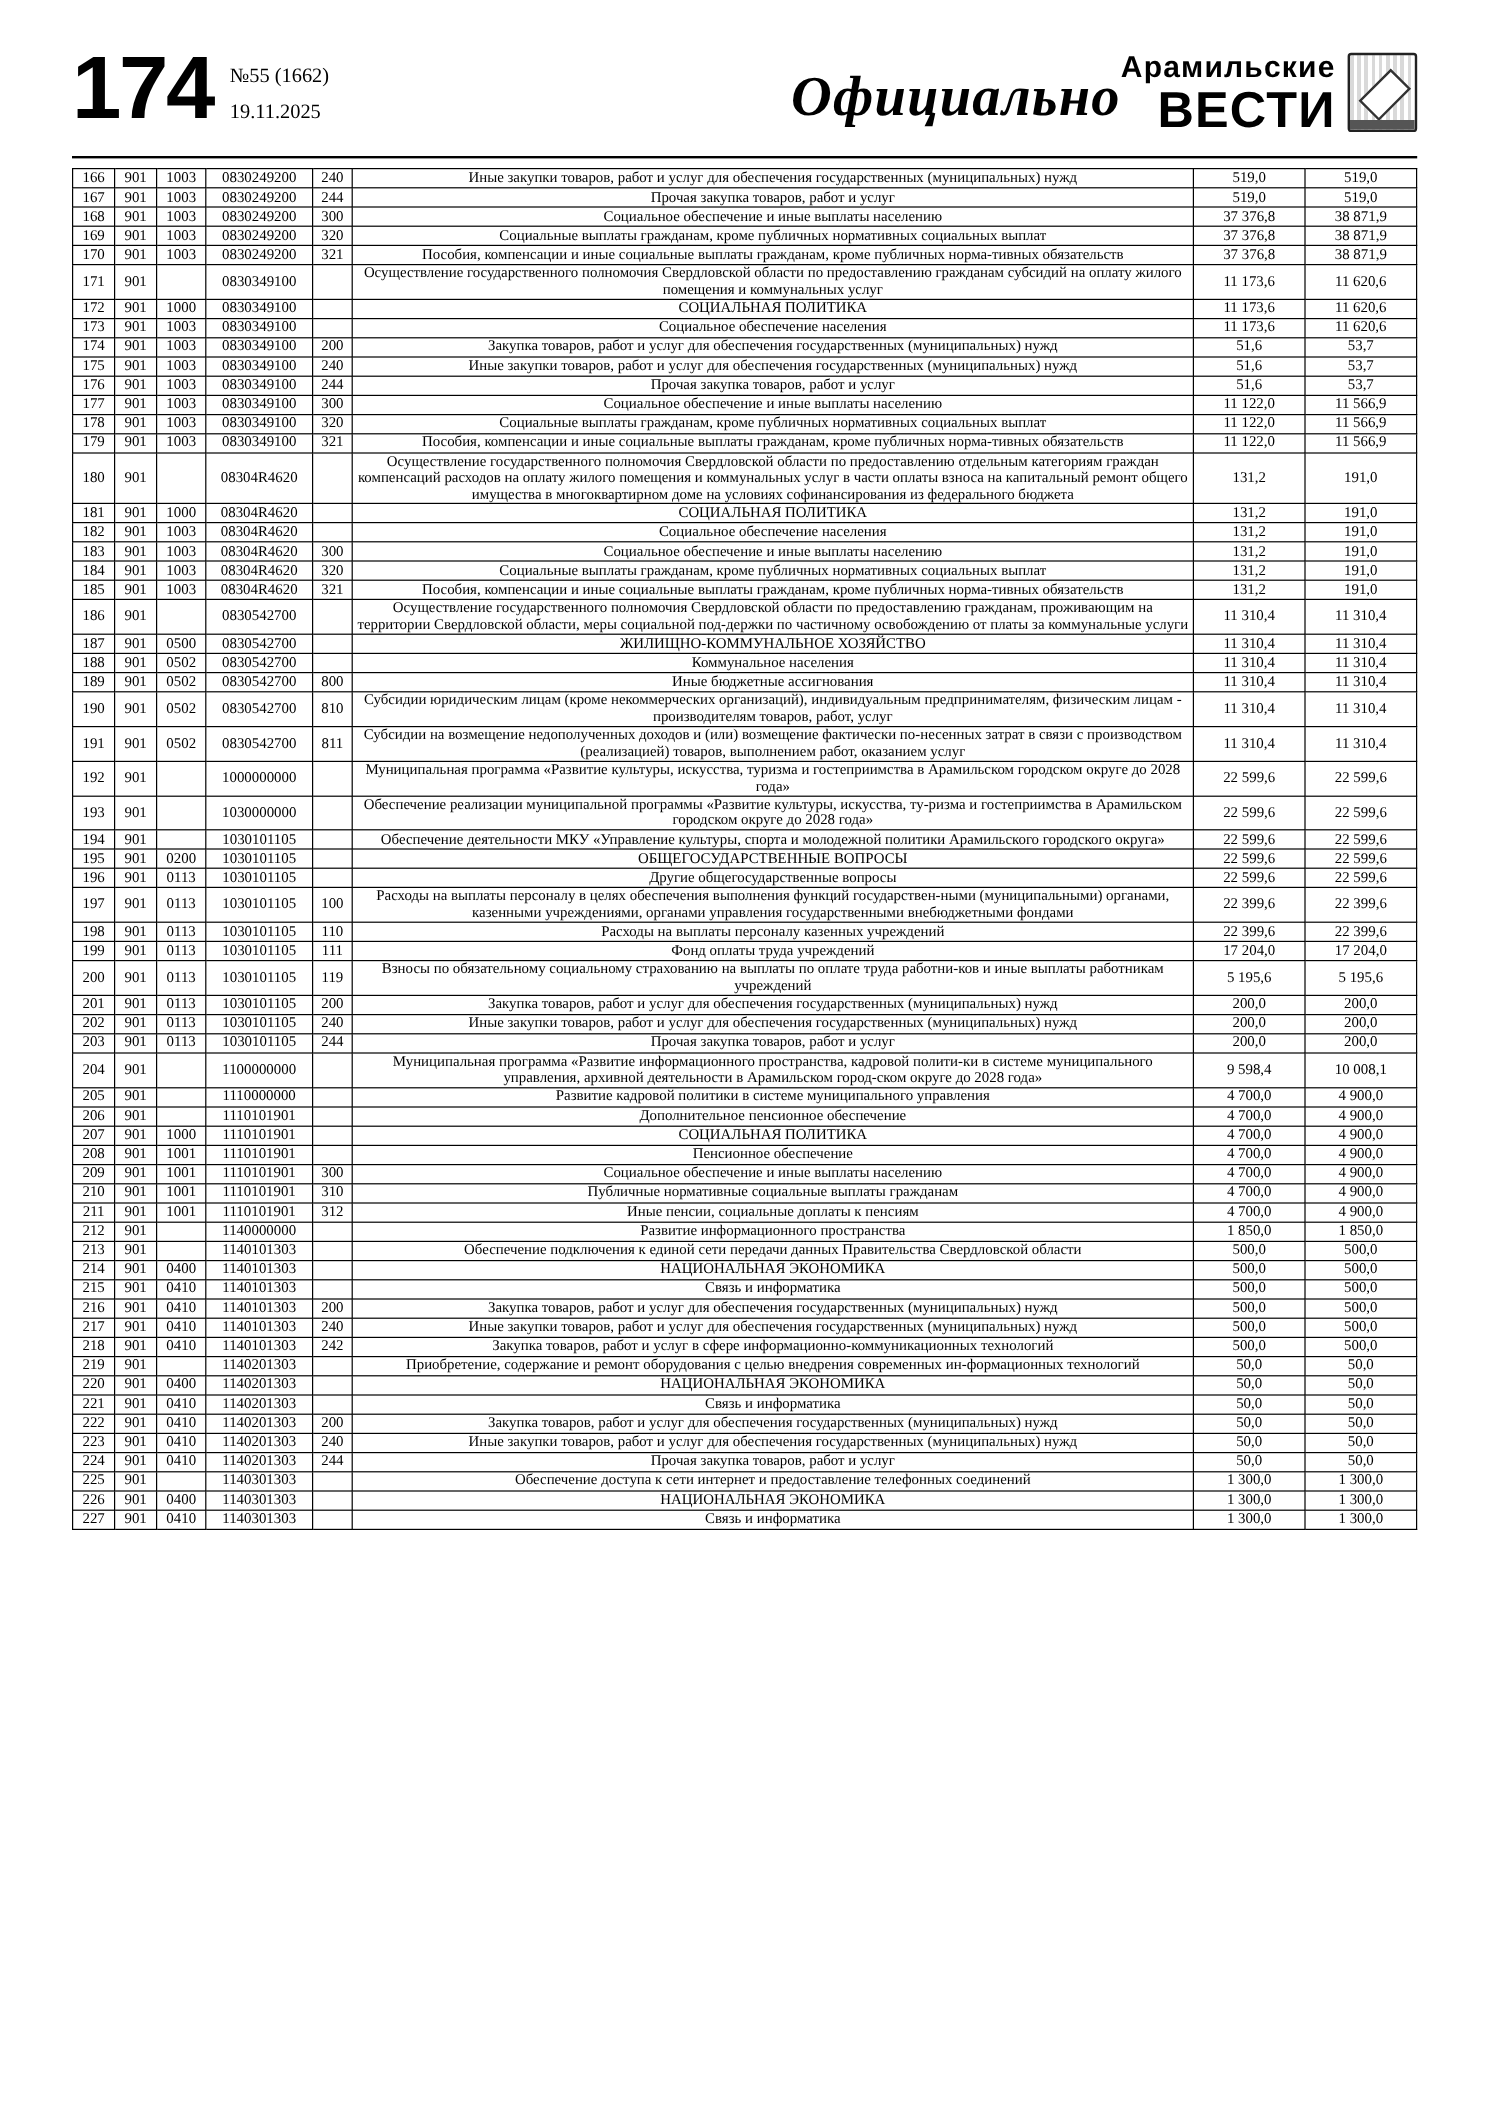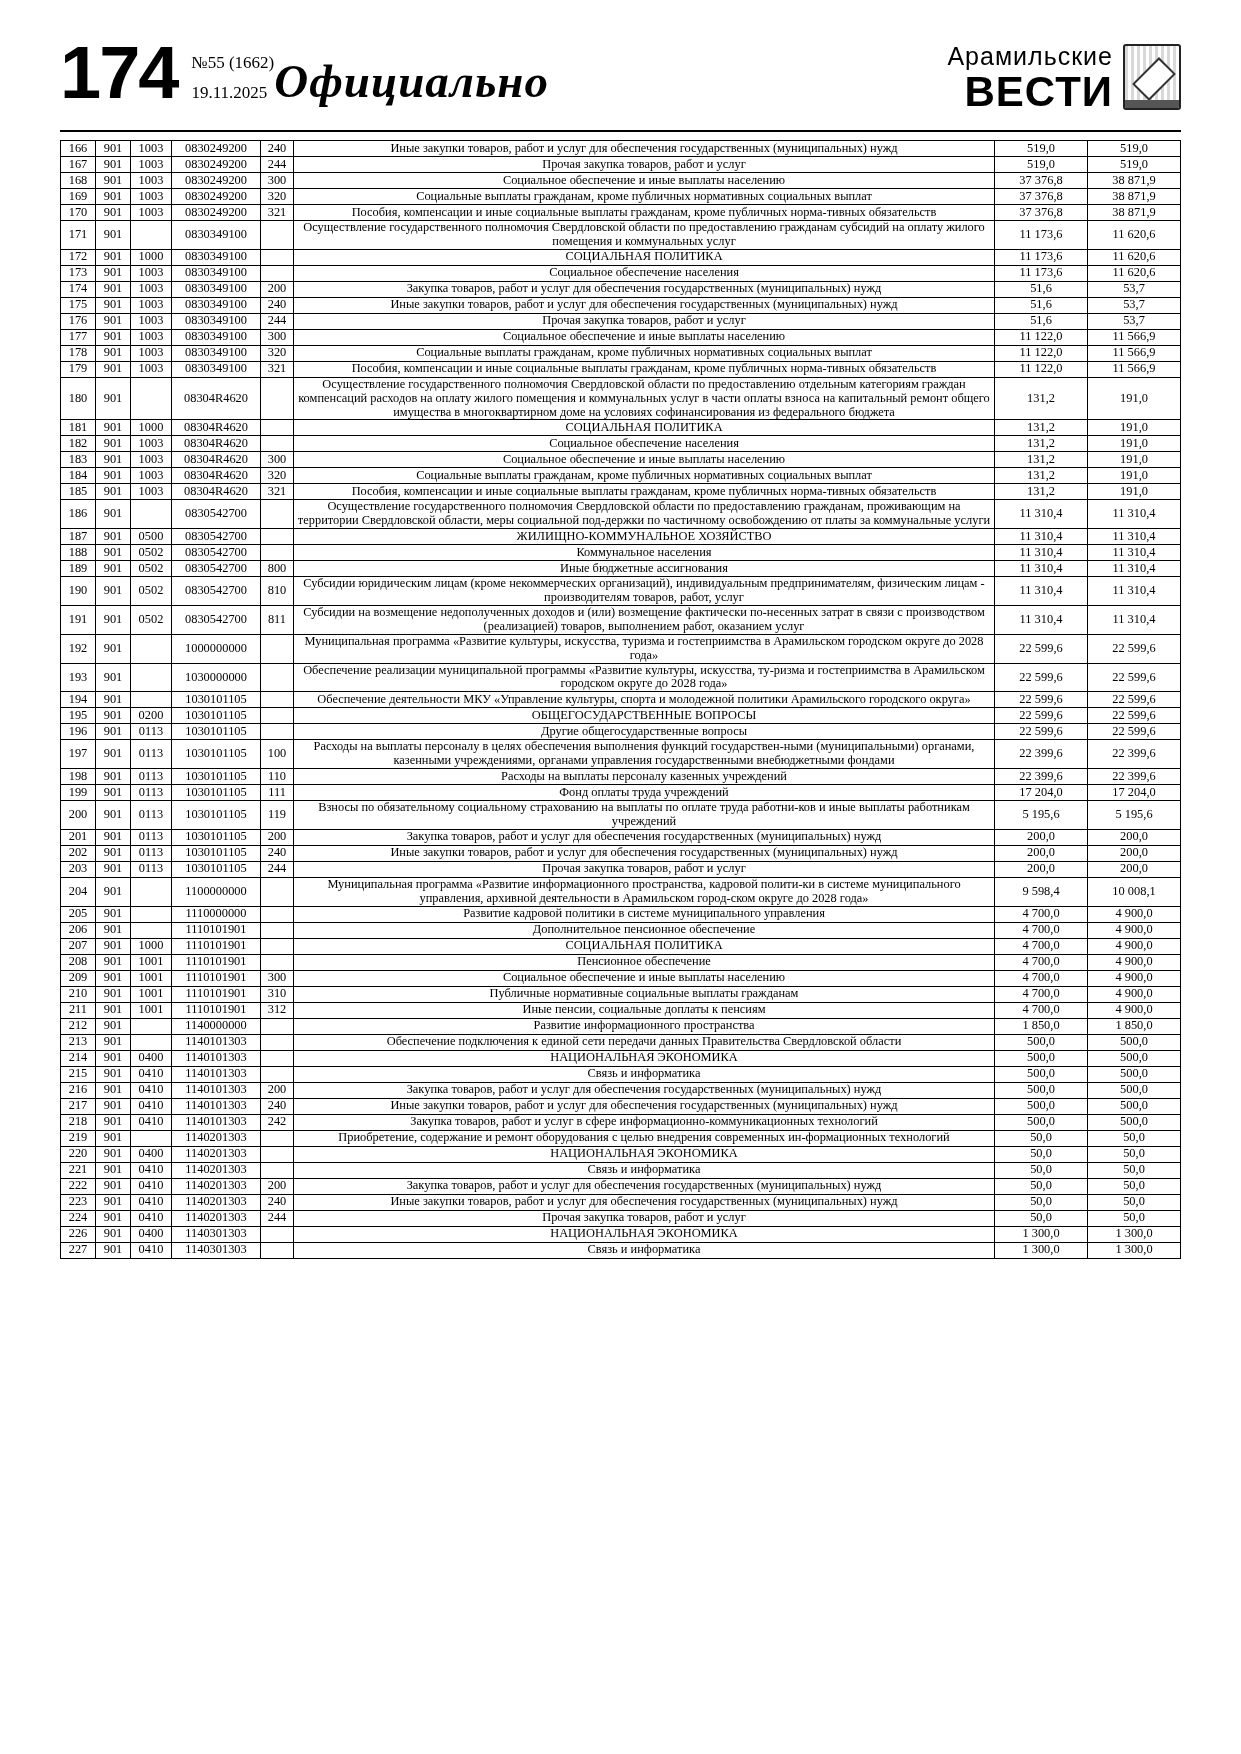--- a/index.html
+++ b/index.html
@@ -41,21 +41,21 @@
     letter-spacing: -2px;
   }
   .issue-block {
     padding-top: 10px;
     font-family: "Liberation Serif", serif;
     font-size: 17px;
     line-height: 30px;
   }
   .mast-center {
     flex: 1;
-    text-align: left;
+    text-align: right;
     padding-top: 16px;
   }
   .officially {
     font-family: "Liberation Serif", serif;
     font-style: italic;
     font-weight: bold;
     font-size: 47px;
     letter-spacing: 1px;
   }
   .mast-right {
@@ -65,21 +65,21 @@
     padding-top: 6px;
   }
   .brand {
     text-align: right;
     font-family: "Liberation Sans", sans-serif;
     line-height: 1;
   }
   .brand .b1 {
     font-size: 25px;
     letter-spacing: 1px;
-    font-weight: normal;
+    font-weight: bold;
   }
   .brand .b2 {
     font-size: 42px;
     font-weight: bold;
     letter-spacing: 1px;
     margin-top: 2px;
   }
   .crest {
     width: 54px;
     height: 62px;
@@ -751,20 +751,30 @@
           <td class="c-num">224</td>
           <td class="c-ved">901</td>
           <td class="c-razd">0410</td>
           <td class="c-cel">1140201303</td>
           <td class="c-vid">244</td>
           <td class="c-name">Прочая закупка товаров, работ и услуг</td>
           <td class="c-sum">50,0</td>
           <td class="c-sum">50,0</td>
         </tr>
         <tr>
+          <td class="c-num">225</td>
+          <td class="c-ved">901</td>
+          <td class="c-razd"></td>
+          <td class="c-cel">1140301303</td>
+          <td class="c-vid"></td>
+          <td class="c-name">Обеспечение доступа к сети интернет и предоставление телефонных соединений</td>
+          <td class="c-sum">1 300,0</td>
+          <td class="c-sum">1 300,0</td>
+        </tr>
+        <tr>
           <td class="c-num">226</td>
           <td class="c-ved">901</td>
           <td class="c-razd">0400</td>
           <td class="c-cel">1140301303</td>
           <td class="c-vid"></td>
           <td class="c-name">НАЦИОНАЛЬНАЯ ЭКОНОМИКА</td>
           <td class="c-sum">1 300,0</td>
           <td class="c-sum">1 300,0</td>
         </tr>
         <tr>

